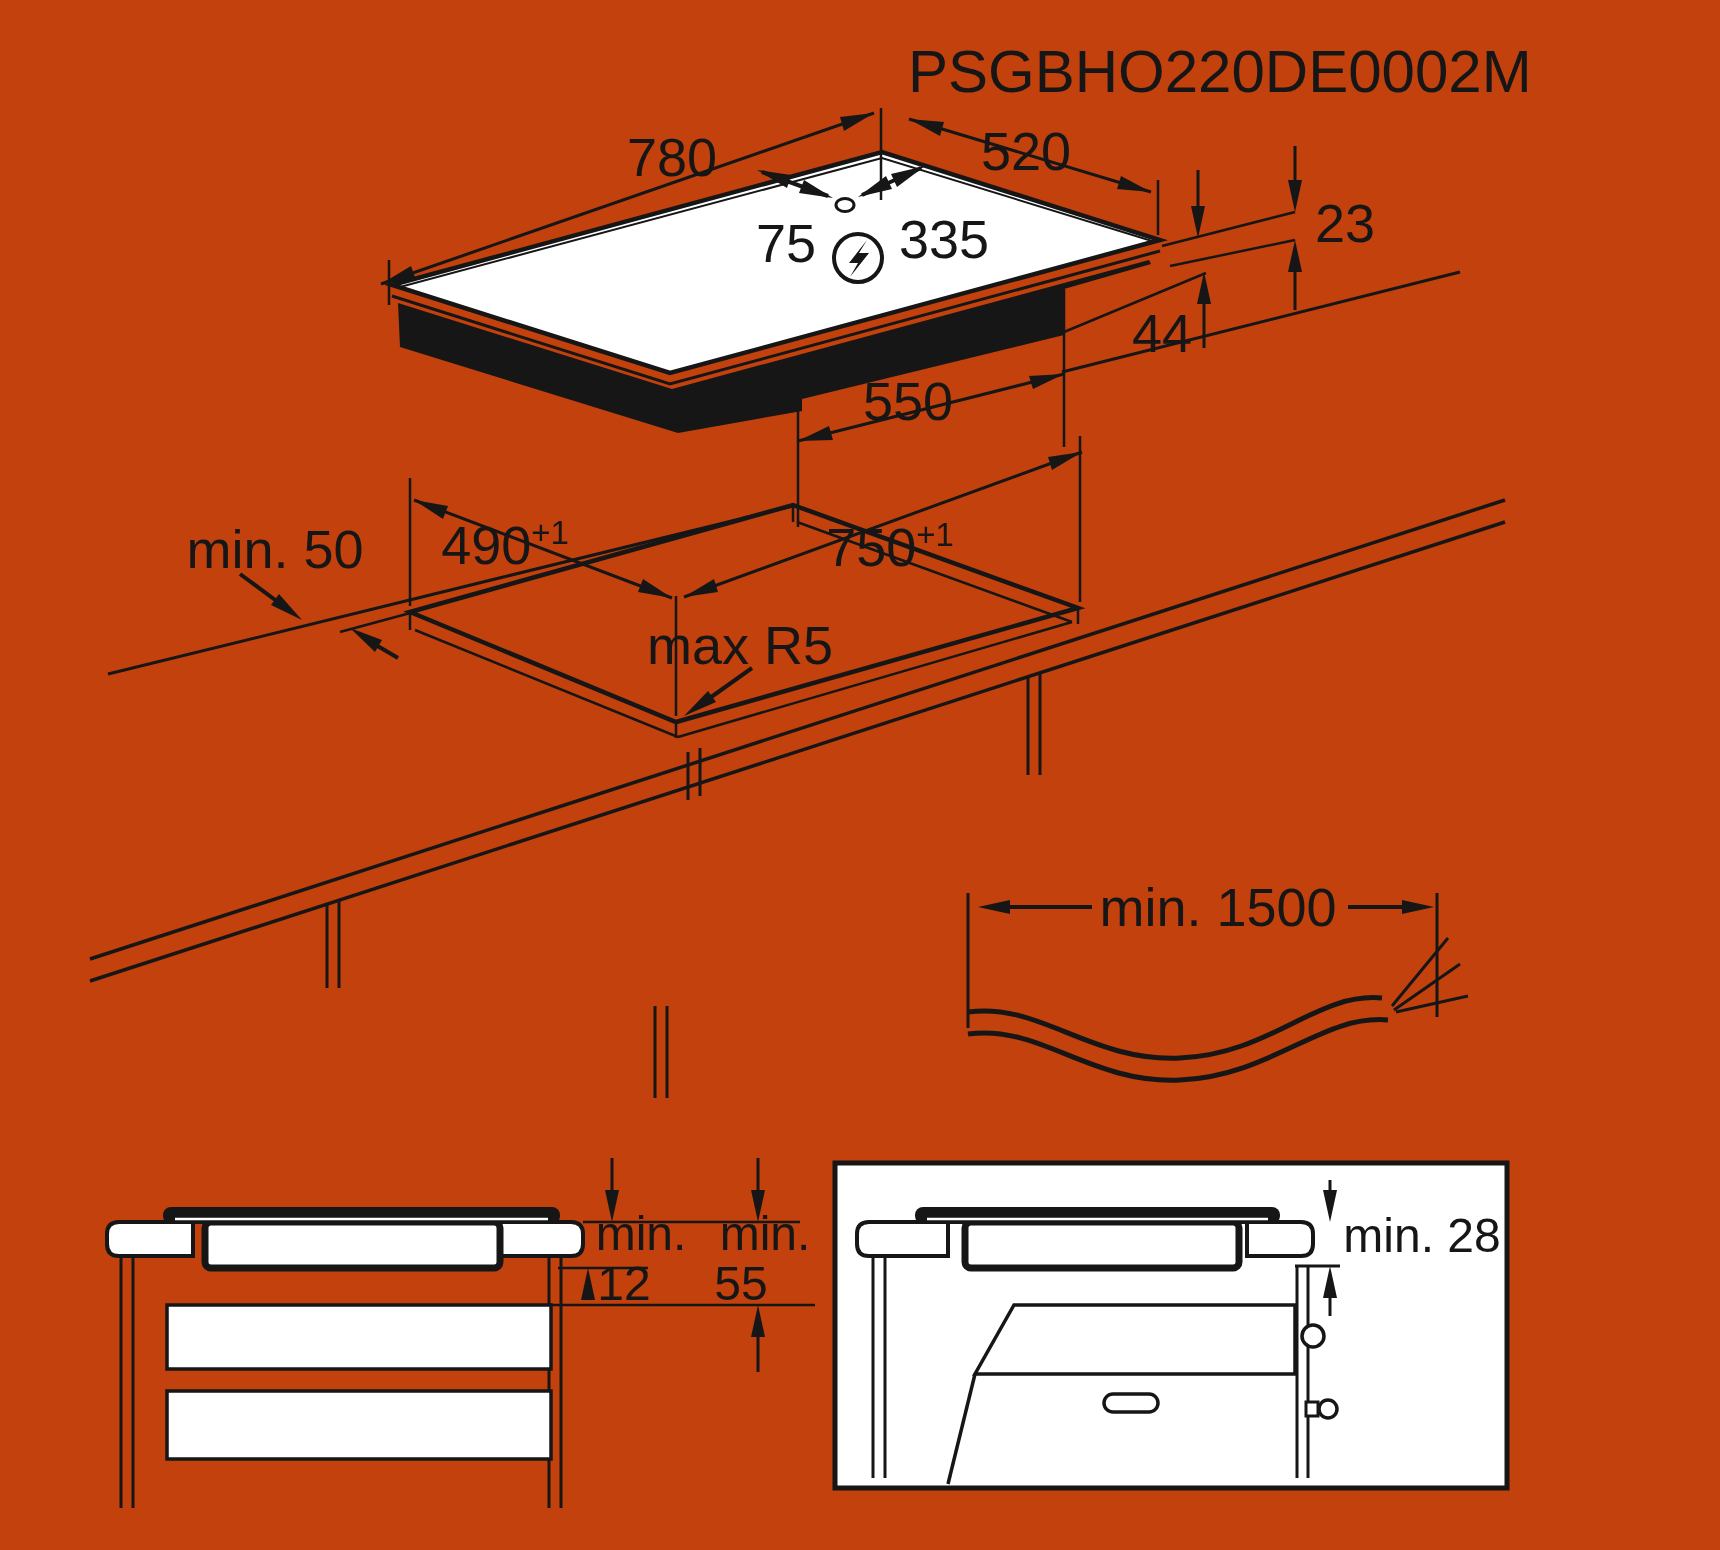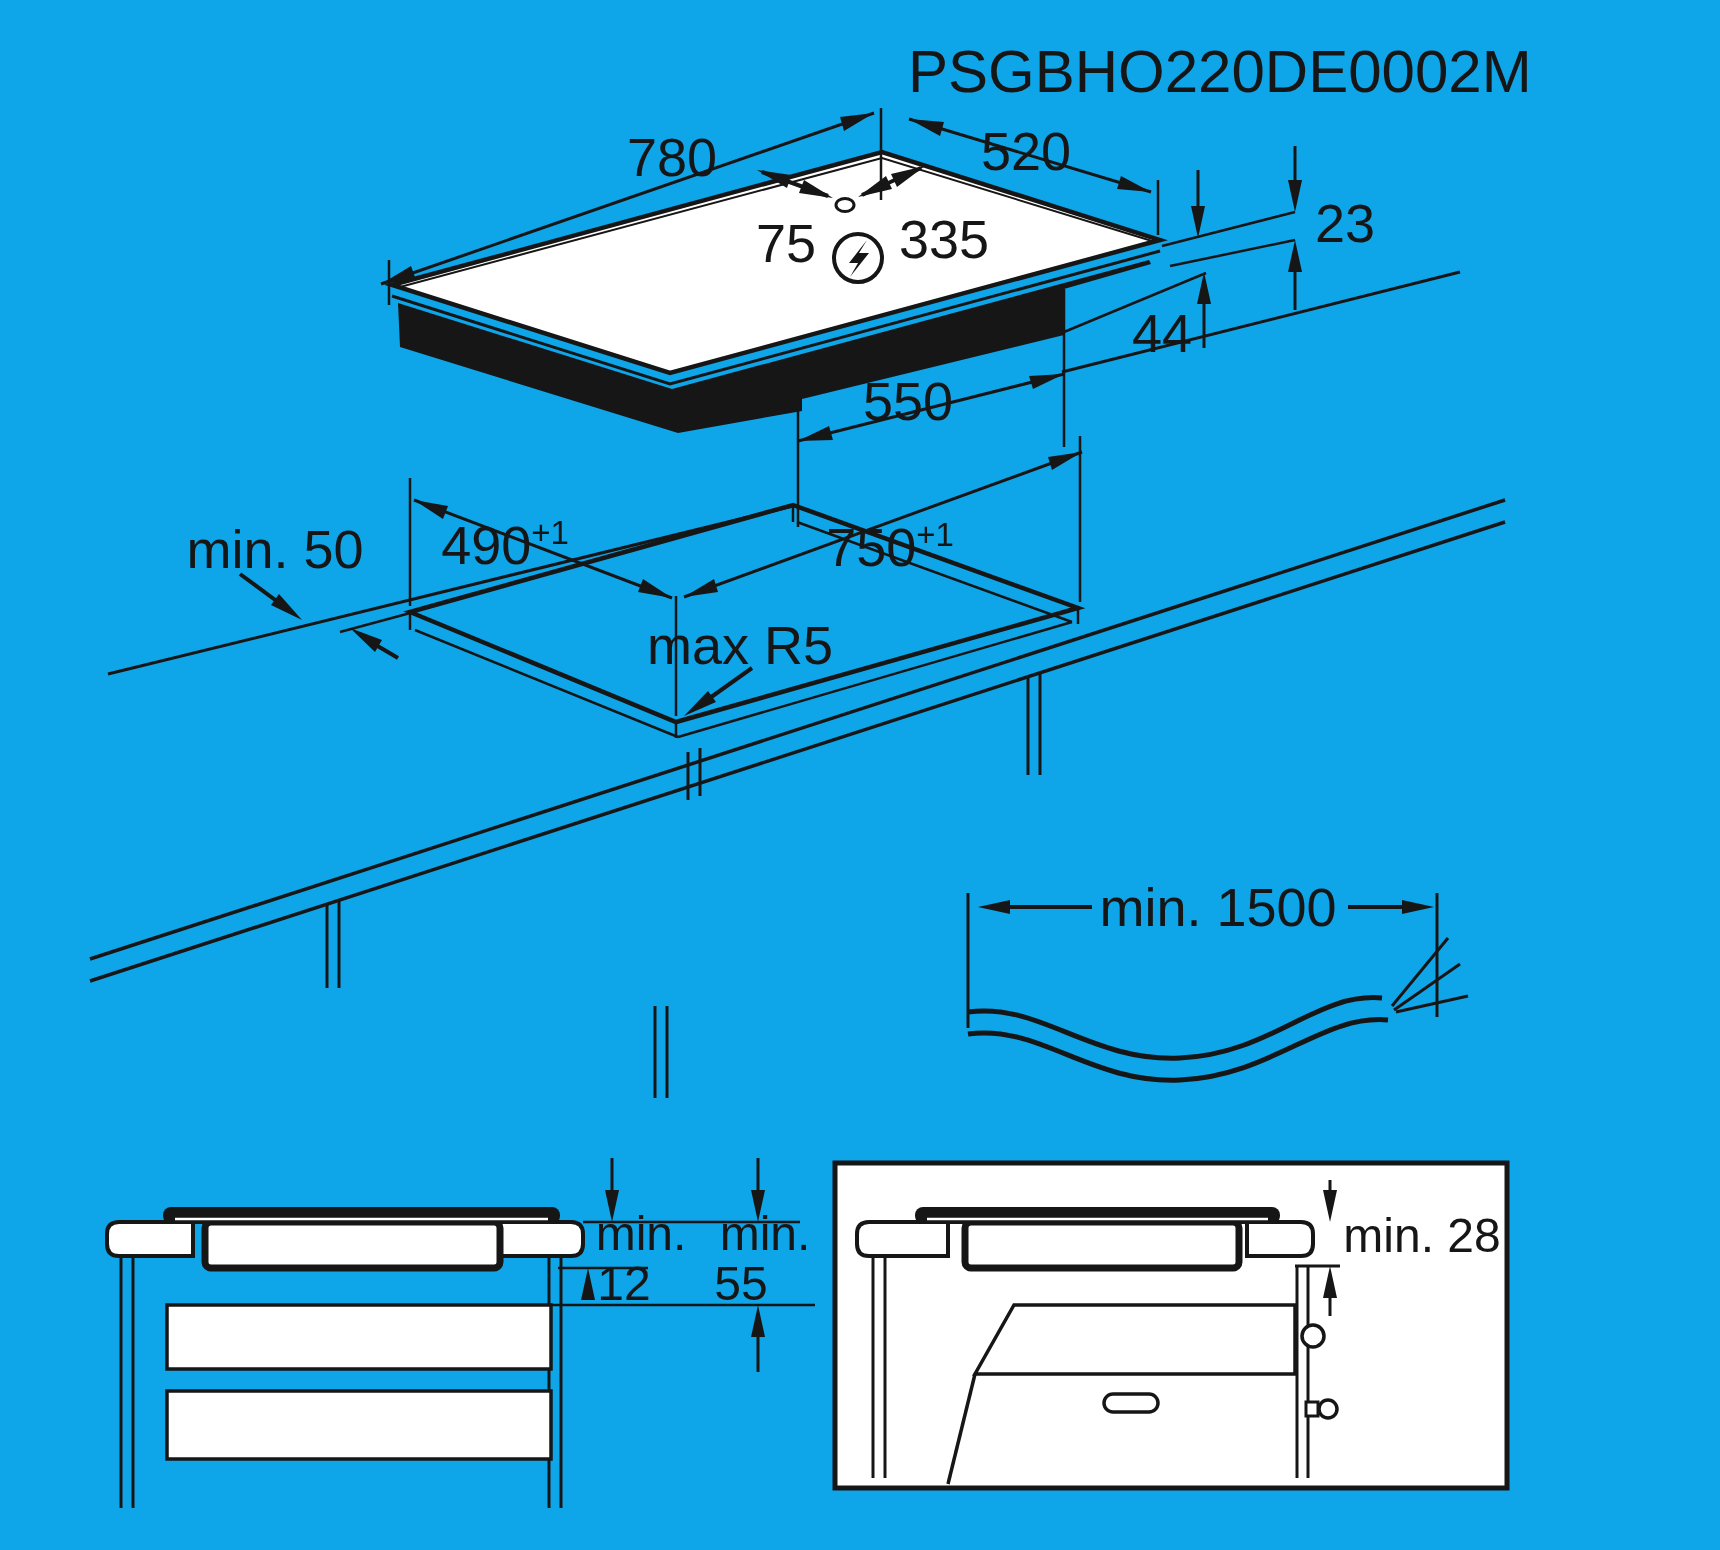--- a/index.html
+++ b/index.html
@@ -1,16 +1,16 @@
 <!DOCTYPE html>
 <html><head>
 <meta charset="utf-8">
 <style>
   html,body{margin:0;padding:0;background:#ffffff;}
-  .page{width:1720px;height:1550px;position:relative;background:#0ea5e9;overflow:hidden;}
+  .page{width:1720px;height:1550px;position:relative;background:#c2410c;overflow:hidden;}
   svg{display:block;}
   text{font-family:"Liberation Sans",sans-serif;fill:#161616;}
   .dim{font-size:54px;}
   .dim-sm{font-size:48px;}
   .title{font-size:60px;}
   .sup{font-size:33px;}
 </style>
 </head>
 <body>
 

